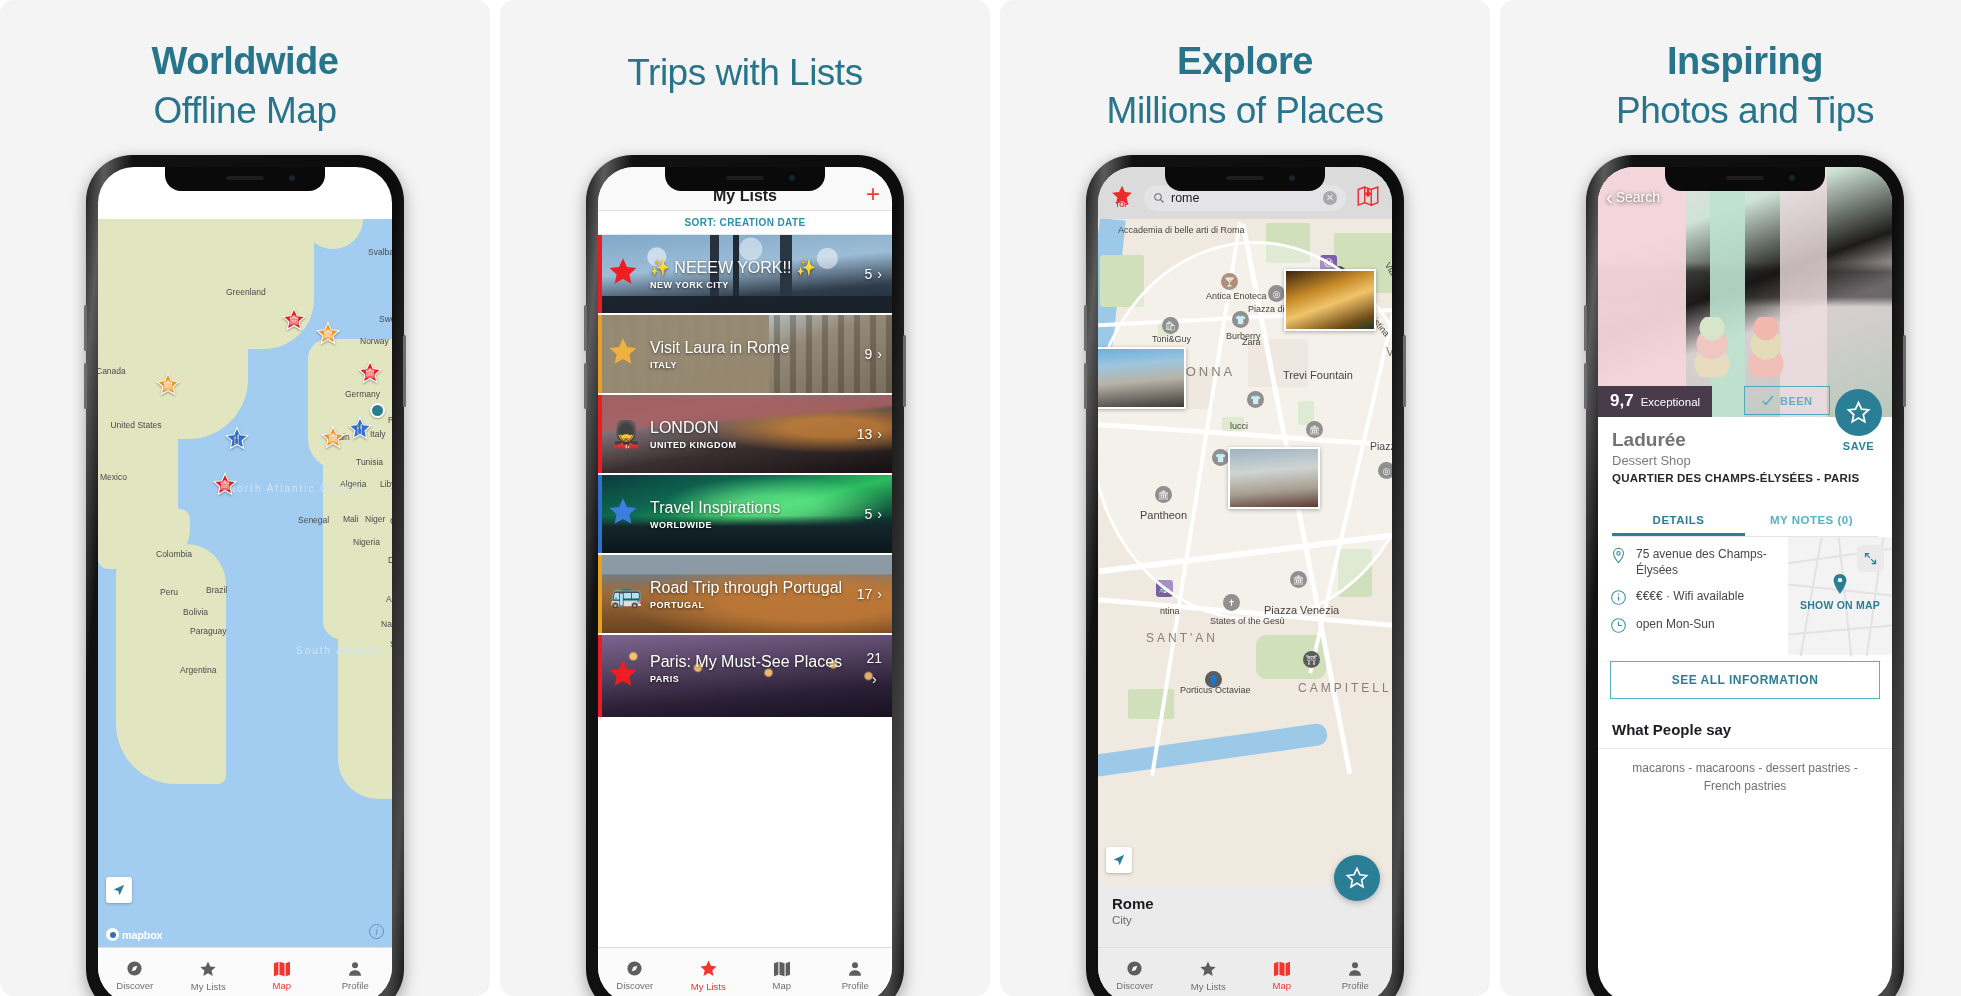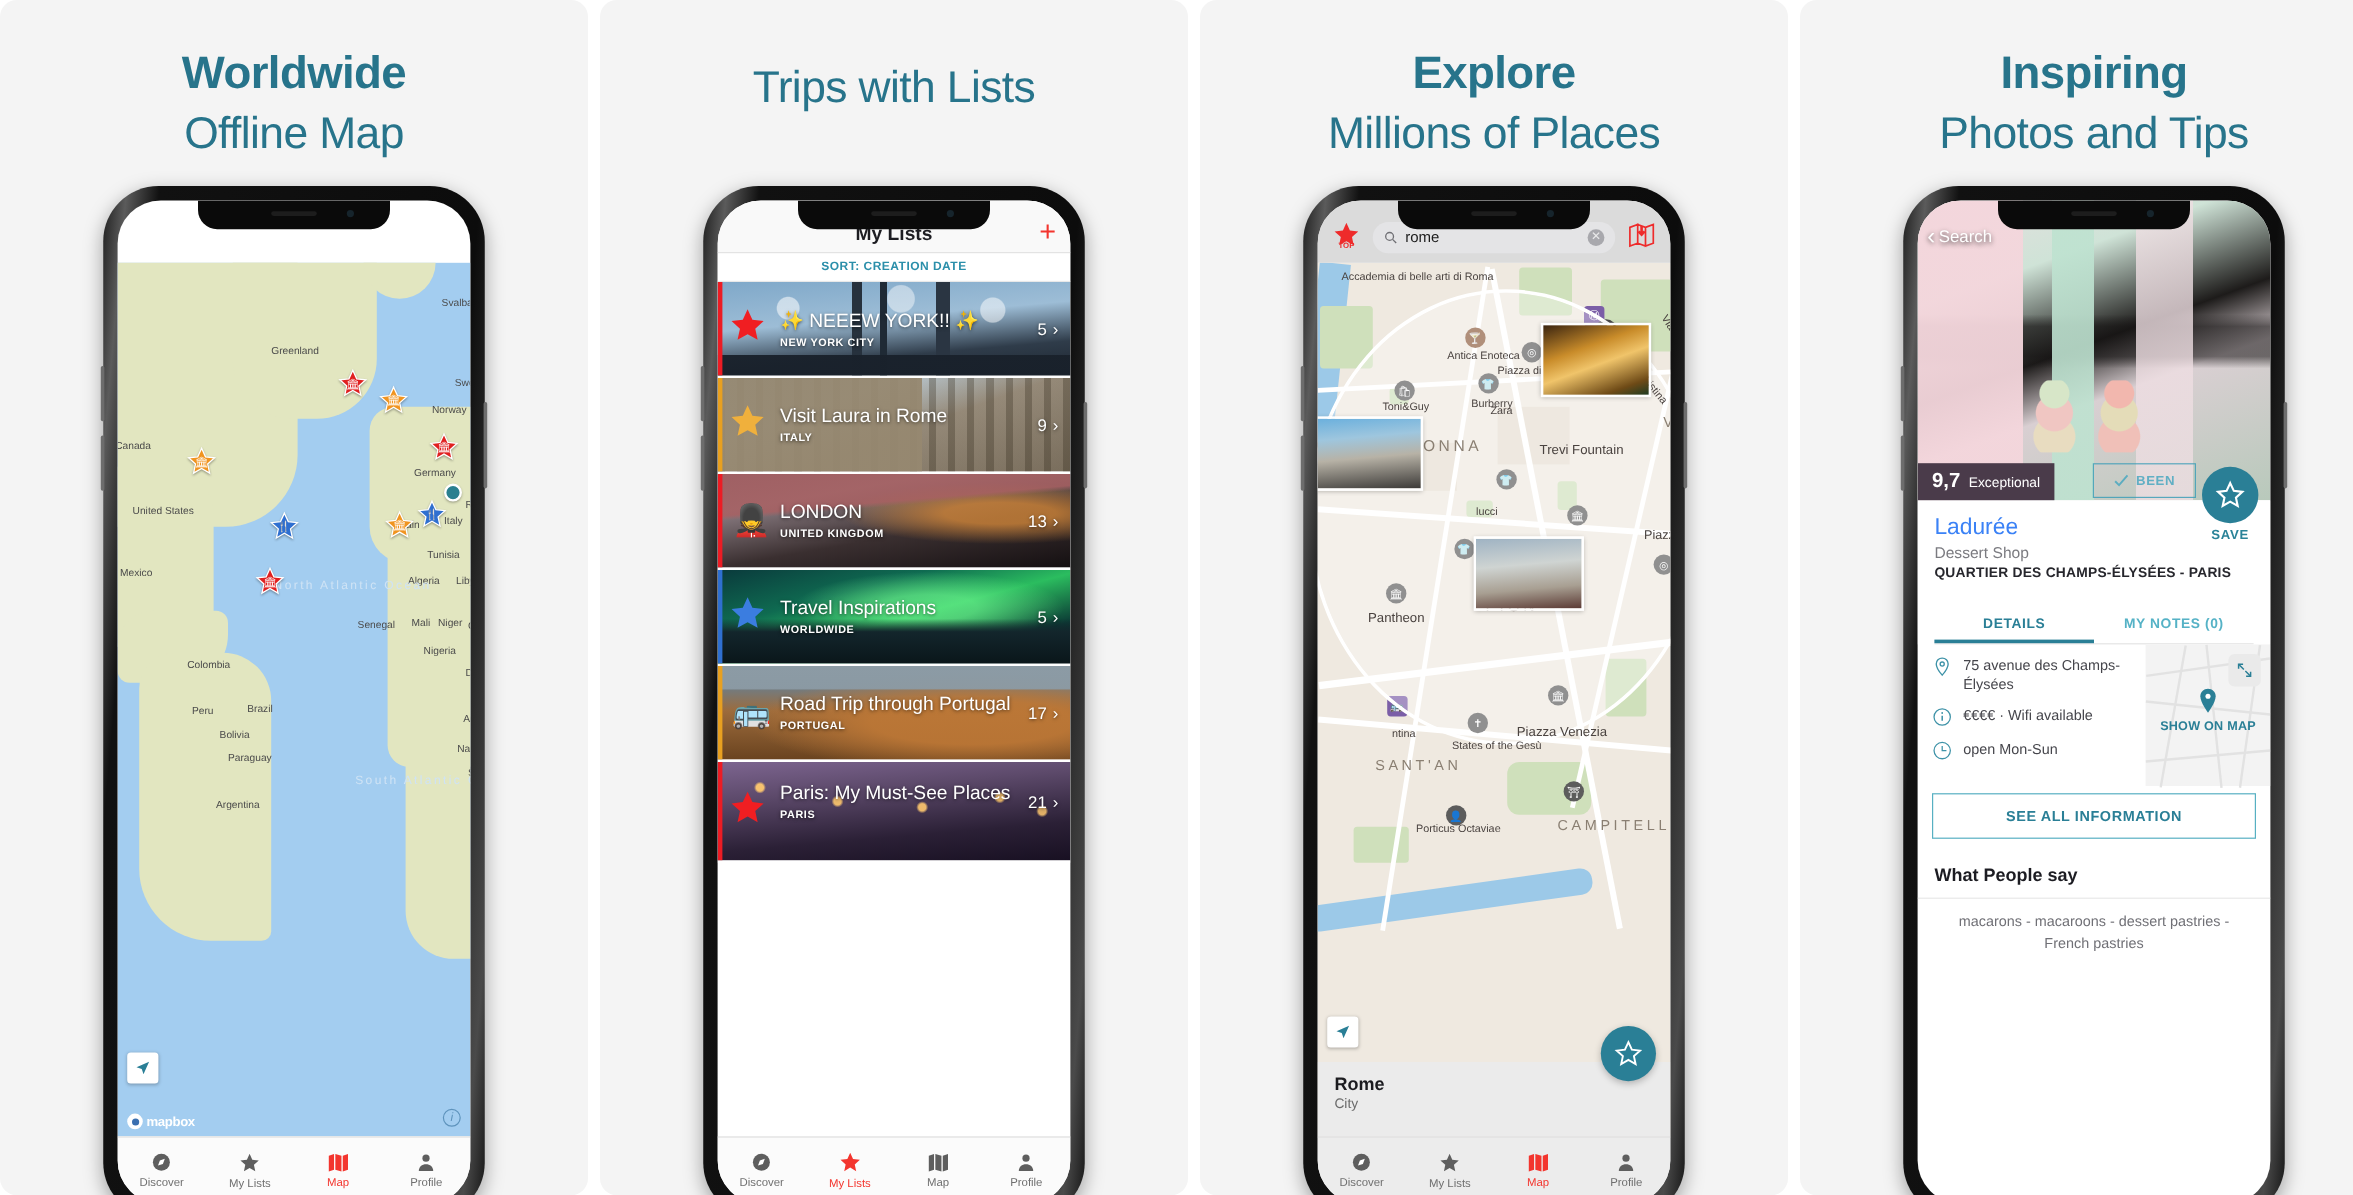--- a/index.html
+++ b/index.html
@@ -152,21 +152,21 @@
   .fab{position:absolute;right:12px;bottom:46px;width:46px;height:46px;border-radius:50%;background:#2a7f96;display:flex;align-items:center;justify-content:center;z-index:35;box-shadow:0 2px 6px rgba(0,0,0,.25);}
 
   
   .hero{position:relative;height:250px;overflow:hidden;}
   .hero .back{position:absolute;left:8px;top:22px;display:flex;align-items:center;gap:3px;color:#fff;font-size:14px;text-shadow:0 1px 4px rgba(0,0,0,.7);z-index:5;}
   .ratebadge{position:absolute;left:0;bottom:0;background:#4a3b4a;color:#fff;display:flex;align-items:baseline;gap:7px;padding:5px 12px 6px 12px;z-index:5;}
   .ratebadge .num{font-size:17px;font-weight:bold;}
   .ratebadge .wd{font-size:11.5px;}
   .beenbtn{position:absolute;left:146px;bottom:2px;border:1px solid #3f9fb8;color:#4aa8c0;font-size:11px;font-weight:bold;letter-spacing:.5px;padding:7px 16px;display:flex;align-items:center;gap:6px;z-index:5;opacity:.85;}
   .detcard{background:#fff;padding:12px 14px 0 14px;position:relative;}
-  .detcard .pname{font-size:19px;font-weight:normal;color:#3b82f6;}
+  .detcard .pname{font-size:19px;font-weight:bold;color:#737373;}
   .detcard .pcat{font-size:13px;color:#7b7b80;margin-top:2px;}
   .detcard .parea{font-size:11.5px;font-weight:bold;color:#26262c;margin-top:4px;letter-spacing:.2px;}
   .savewrap{position:absolute;right:10px;top:-28px;text-align:center;}
   .savebtn{width:47px;height:47px;border-radius:50%;background:#2a7f96;display:flex;align-items:center;justify-content:center;margin:0 auto;}
   .savelbl{font-size:11px;font-weight:bold;color:#2a8398;letter-spacing:.6px;margin-top:4px;}
   .tabs2{display:flex;margin-top:22px;border-bottom:1px solid #e4e4e4;}
   .tab2{flex:1;text-align:center;padding:8px 0 7px 0;font-size:11.5px;font-weight:bold;letter-spacing:.5px;color:#55b2c6;}
   .tab2.sel{color:#2a7f96;border-bottom:3px solid #2a7f96;}
   .inforow{display:flex;}
   .infocol{flex:1;padding:10px 0 10px 12px;}
@@ -479,21 +479,21 @@
           <div class="edge" style="background:#ec1c24;"></div>
           <div class="mstar">
             <svg width="30" height="30" viewBox="0 0 24 24">
                 <path d="M12 1l3.2 6.9 7.5.9-5.6 5.1 1.6 7.4L12 17.6 5.3 21.3l1.6-7.4L1.3 8.8l7.5-.9z" fill="#f01e22"></path>
               </svg>
           </div>
           <div class="txtwrap" style="top:40%;">
             <div class="name">Paris: My Must-See Places</div>
             <div class="sub">PARIS</div>
           </div>
-          <div class="cnt" style="top:40%;">
+          <div class="cnt" style="top:40%;flex-direction:column;">
               <span>21</span>
               <span>›</span>
             </div>
         </div>
 
         <div class="tabbar">
           <div class="tab">
             <svg width="17" height="17" viewBox="0 0 24 24">
                 <circle cx="12" cy="12" r="10" fill="#5e5e5e"></circle>
                 <path d="M16 8l-2.2 6L8 16l2.2-6z" fill="#fff"></path>

